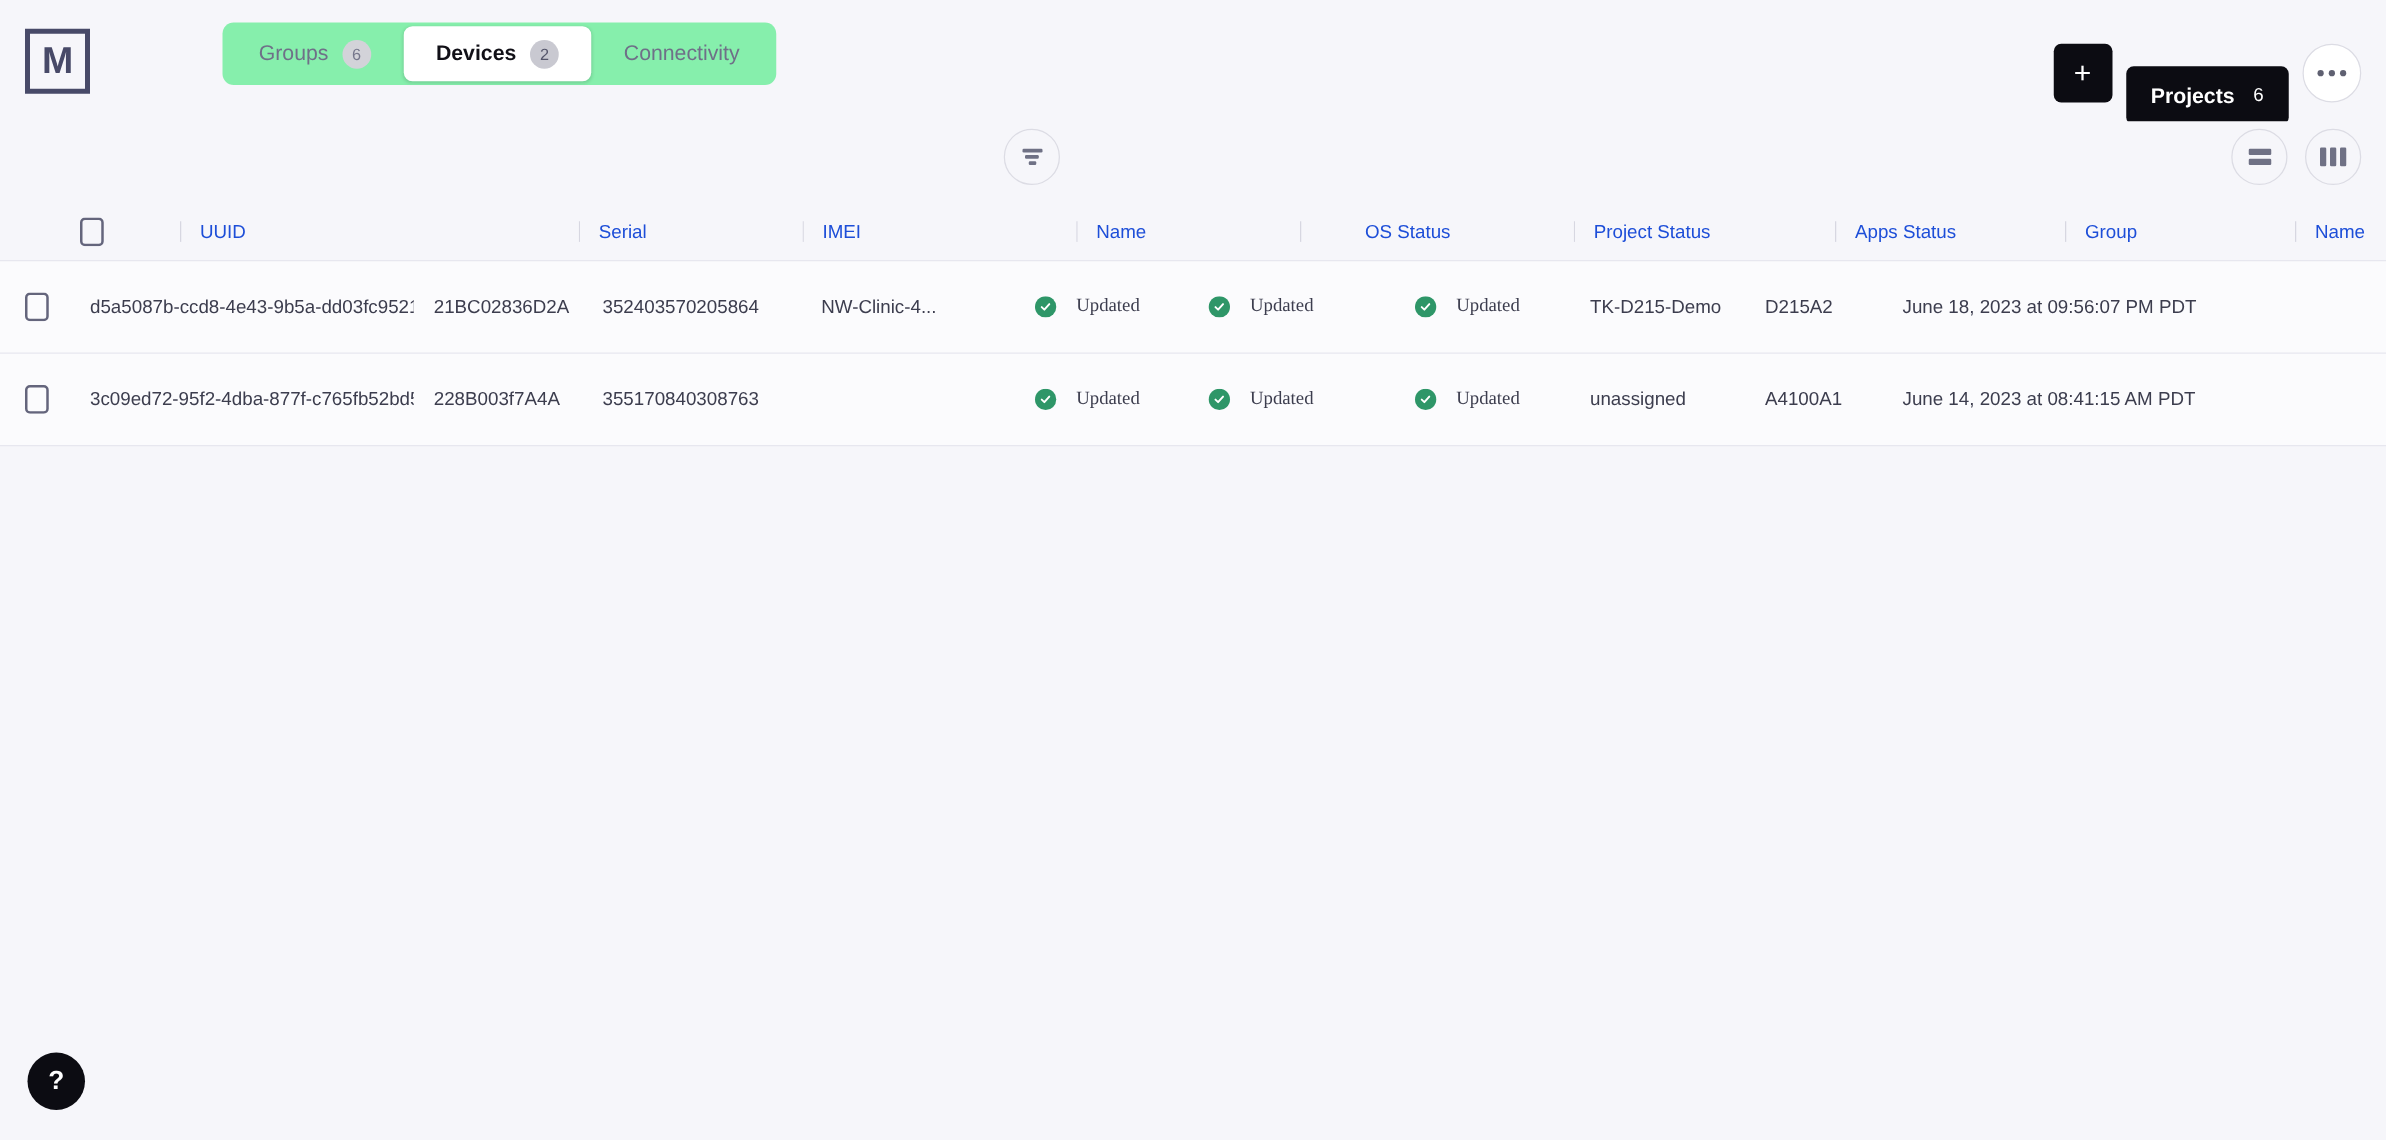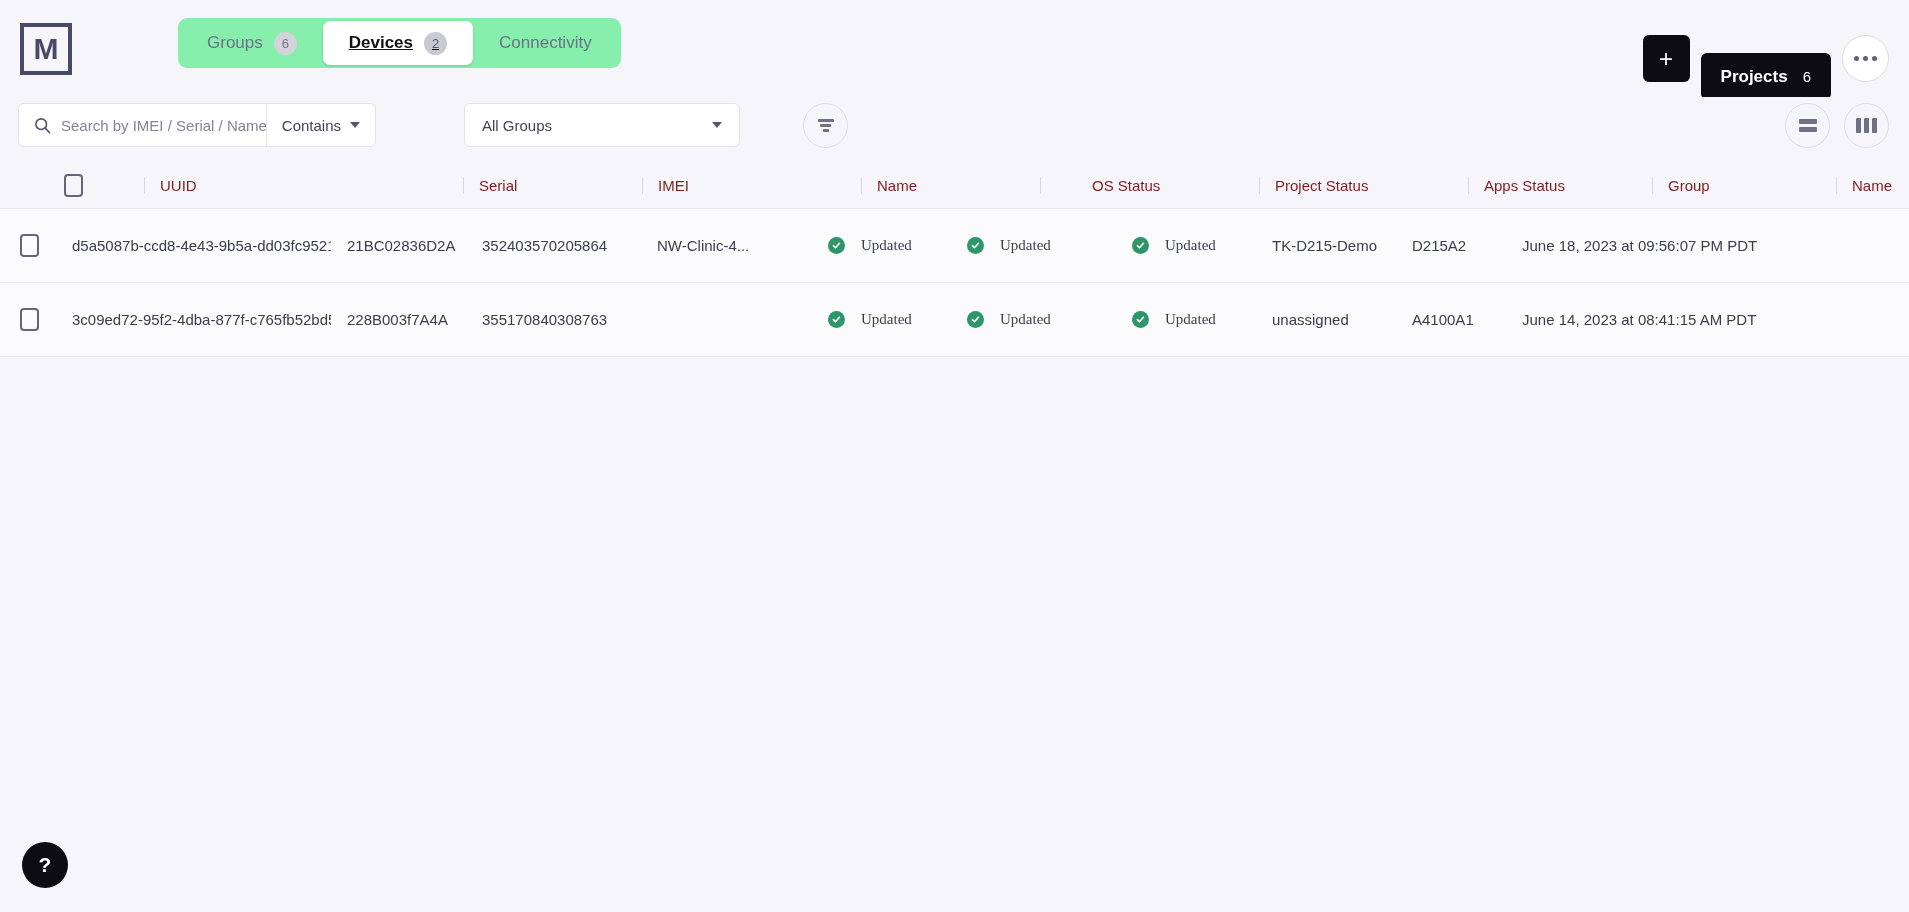--- a/index.html
+++ b/index.html
@@ -61,21 +61,20 @@
     color: #6f7088;
     cursor: pointer;
     white-space: nowrap;
   }
 
   .tab.active {
     background: #ffffff;
     color: #111017;
     font-weight: bold;
     box-shadow: 0 1px 3px rgba(0,0,0,.14);
-    text-decoration: underline;
   }
 
   .tab-badge {
     min-width: 23px;
     height: 23px;
     padding: 0 6px;
     border-radius: 12px;
     background: #d3d3d9;
     color: #76778c;
     font-size: 13px;
@@ -280,21 +279,21 @@
     position: absolute;
     left: 0;
     top: 50%;
     transform: translateY(-50%);
     width: 1px;
     height: 17px;
     background: #d7d7e1;
   }
   .trow.body .cell.sep::before { background: transparent; }
 
-  .trow.head .cell { color: #7f1d1d; font-size: 15px; margin-left: 44px; }
+  .trow.head .cell { color: #1d4ed8; font-size: 15px; margin-left: 44px; }
 
   .cell-inner { padding-left: 16px; }
 
   .c-check  { width: 56px; justify-content: flex-start; padding-left: 20px; }
   .c-uuid   { width: 275px; }
   .c-serial { width: 135px; }
   .c-imei   { width: 175px; }
   .c-name   { width: 135px; }
   .c-os     { width: 175px; padding-left: 36px; }
   .c-proj   { width: 165px; }
@@ -394,38 +393,21 @@
       <i></i>
       <i></i>
       <i></i>
     </div>
 
   </div>
 </div>
 
 <div class="filterbar">
 
-  <div class="search-wrap">
-    <div class="search-input-box">
-      <svg class="search-icon" width="17" height="17" viewBox="0 0 18 18">
-        <circle cx="7.6" cy="7.6" r="5.6" fill="none" stroke="#55566c" stroke-width="1.7"></circle>
-        <line x1="11.8" y1="11.8" x2="16.5" y2="16.5" stroke="#55566c" stroke-width="1.7" stroke-linecap="round"></line>
-      </svg>
-      <input class="search-input" type="text" placeholder="Search by IMEI / Serial / Name" style="">
-    </div>
-    <div class="contains-sel">
-      <span>Contains</span>
-      <span class="caret"></span>
-    </div>
-  </div>
-
-  <div class="groups-sel">
-    <span>All Groups</span>
-    <span class="caret"></span>
-  </div>
+
 
   <div class="round-btn filter-icon-btn">
     <span class="funnel">
       <span></span>
         <span></span>
         <span></span>
     </span>
   </div>
 
   <div class="view-toggles">

